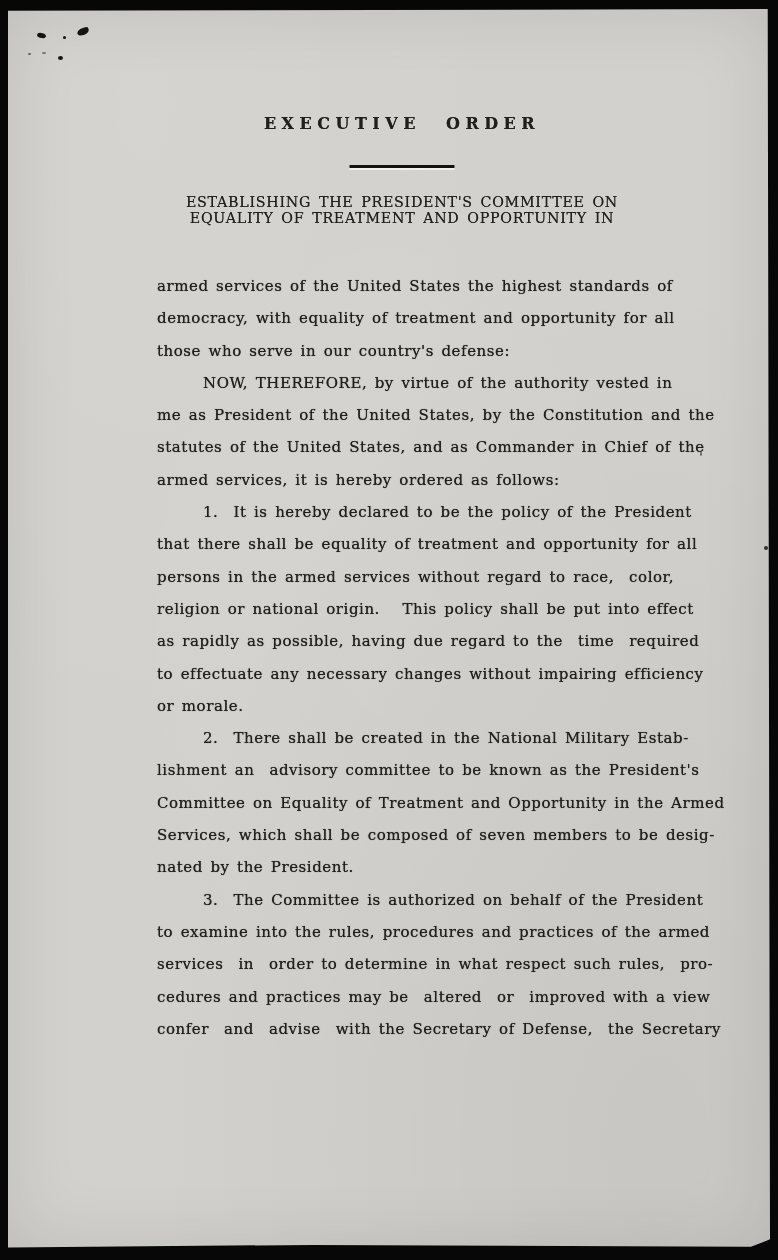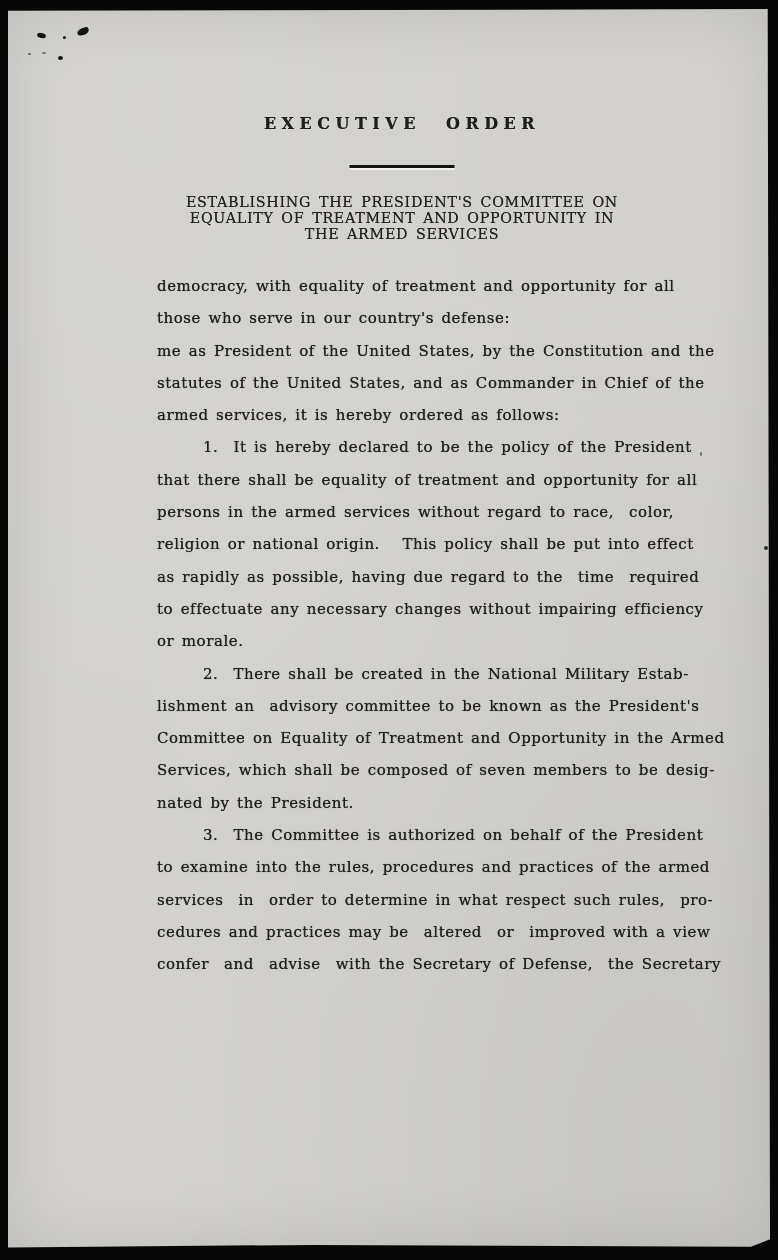--- a/index.html
+++ b/index.html
@@ -96,30 +96,31 @@
   <span class="speck f"></span>
   <span class="speck g"></span>
   <span class="speck h"></span>
 
   <div class="center-col">
     <div class="kicker">EXECUTIVE ORDER</div>
     <div class="rule"></div>
     <div class="doc-title">
       <div>ESTABLISHING THE PRESIDENT'S COMMITTEE ON</div>
       <div>EQUALITY OF TREATMENT AND OPPORTUNITY IN</div>
-      <div>THE ARMED SERVICES</div>
     </div>
   </div>
 
   <div class="body-text">
     <div class="para">
+      <div class="doc-line">armed services of the United States the highest standards of</div>
       <div class="doc-line">democracy, with equality of treatment and opportunity for all</div>
       <div class="doc-line">those who serve in our country's defense:</div>
     </div>
     <div class="para">
+      <div class="doc-line indent">NOW, THEREFORE, by virtue of the authority vested in</div>
       <div class="doc-line">me as President of the United States, by the Constitution and the</div>
       <div class="doc-line">statutes of the United States, and as Commander in Chief of the</div>
       <div class="doc-line">armed services, it is hereby ordered as follows:</div>
     </div>
     <div class="para">
       <div class="doc-line indent">1.  It is hereby declared to be the policy of the President</div>
       <div class="doc-line">that there shall be equality of treatment and opportunity for all</div>
       <div class="doc-line">persons in the armed services without regard to race,  color,</div>
       <div class="doc-line">religion or national origin.   This policy shall be put into effect</div>
       <div class="doc-line">as rapidly as possible, having due regard to the  time  required</div>

